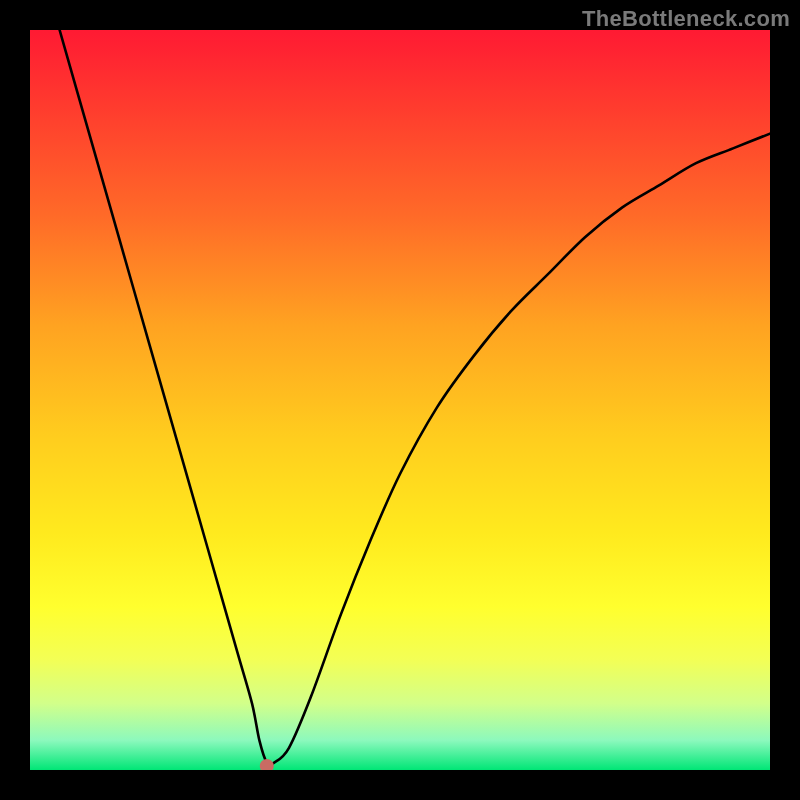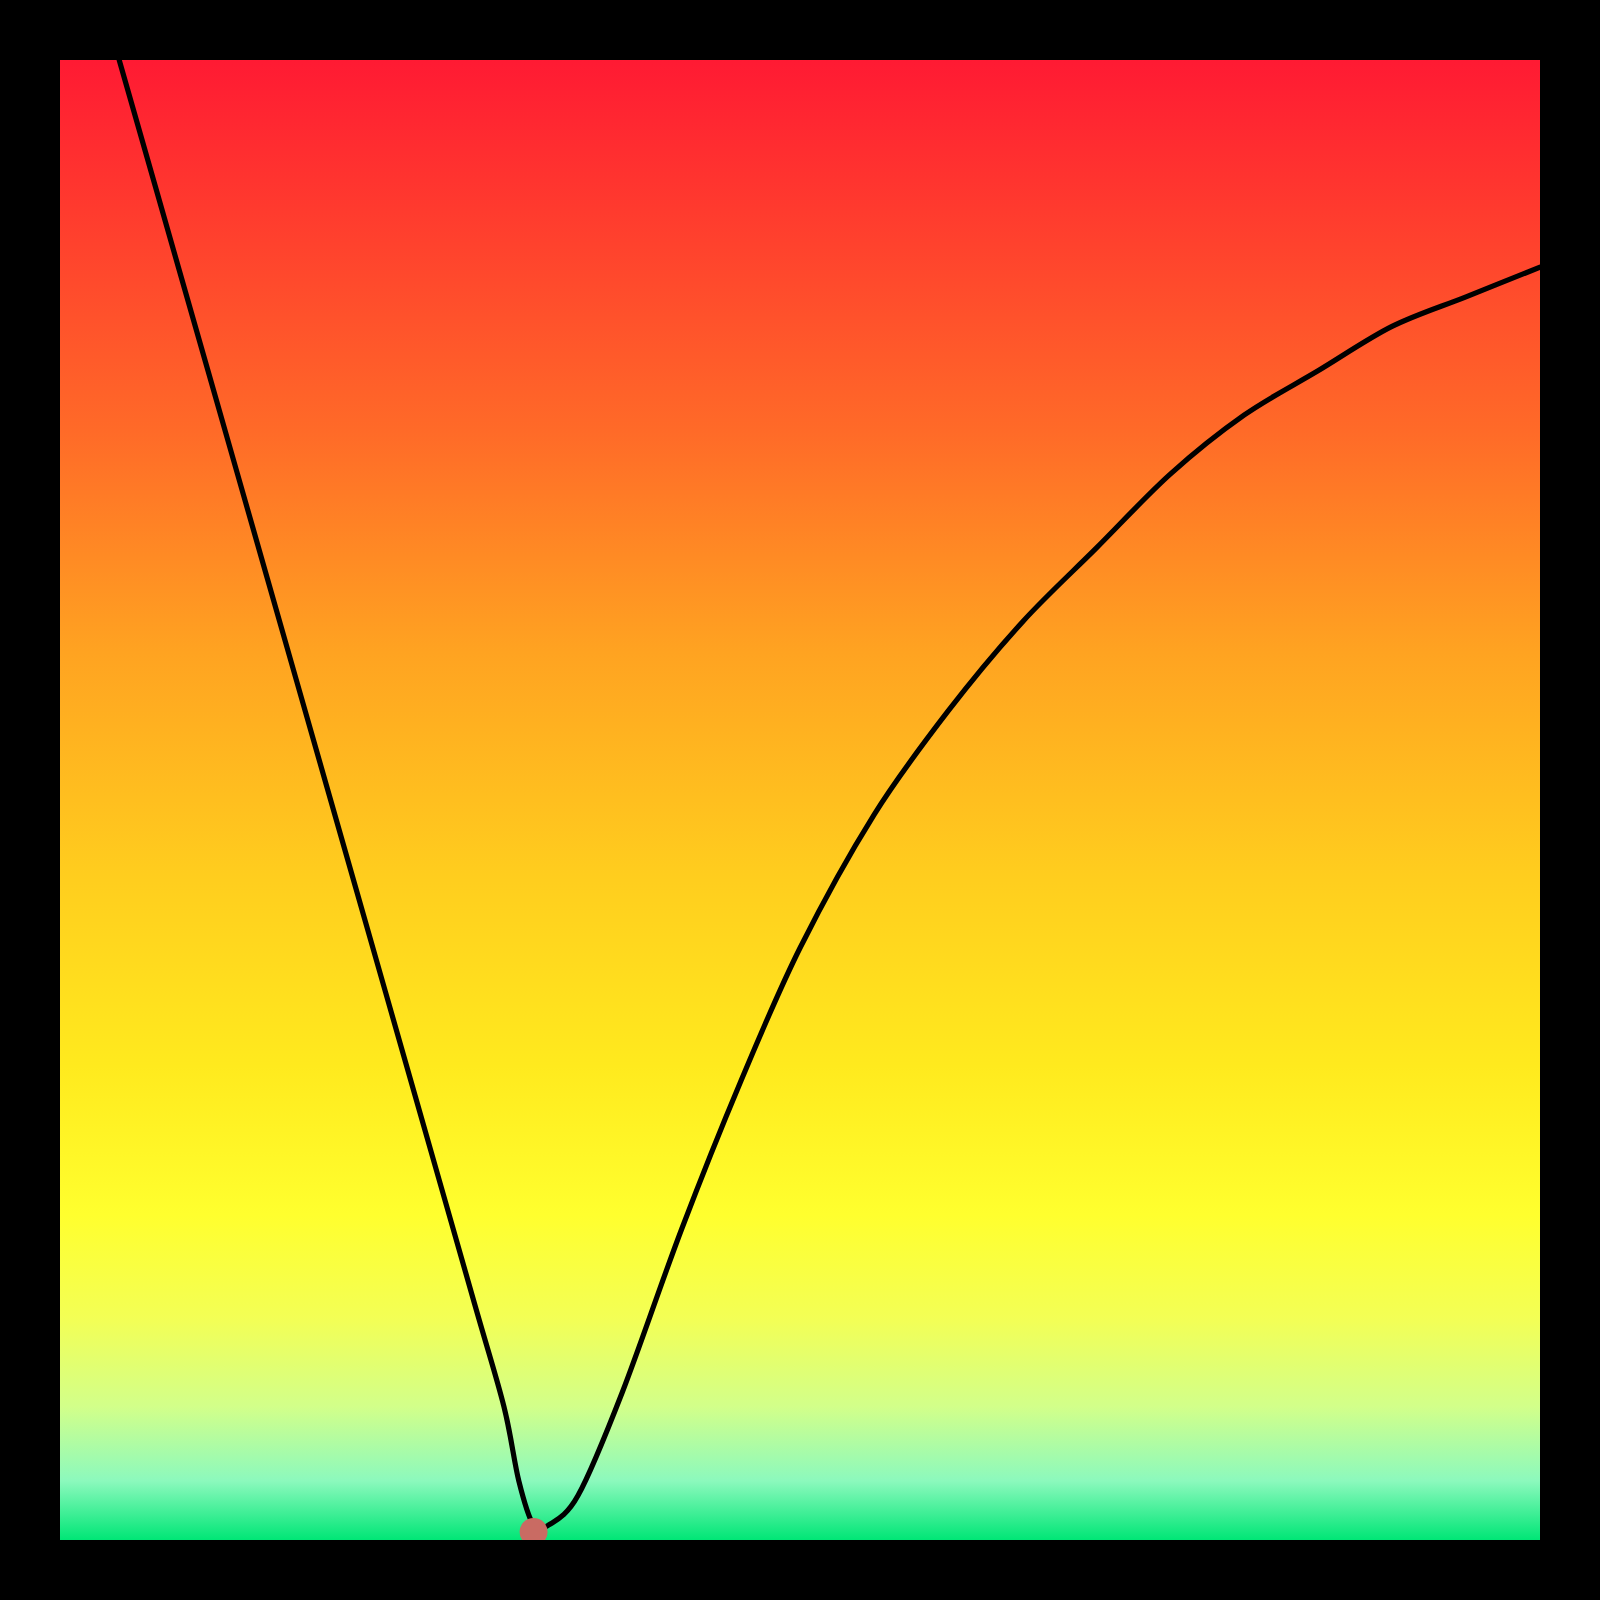--- a/index.html
+++ b/index.html
@@ -53,20 +53,21 @@
     left: 0;
     top: 0;
     width: 740px;
     height: 740px;
   }
 </style>
 </head>
 <body>
 
 <div class="frame">
+  <div class="watermark">TheBottleneck.com</div>
 
   <div class="plot-area">
     <svg class="curve-layer" viewBox="0 0 740 740" preserveAspectRatio="none">
       <path fill="none" stroke="#000" stroke-width="2.6" stroke-linejoin="round" stroke-linecap="round" d="M29.60,0.00 C34.34,16.58 49.73,70.45 59.20,103.60 C68.67,136.75 79.33,174.05 88.80,207.20 C98.27,240.35 108.93,277.65 118.40,310.80 C127.87,343.95 138.53,381.25 148.00,414.40 C157.47,447.55 168.13,484.85 177.60,518.00 C187.07,551.15 200.10,596.74 207.20,621.60 C214.30,646.46 218.45,659.19 222.00,673.40 C225.55,687.61 227.03,700.93 229.40,710.40 C231.77,719.87 234.43,729.05 236.80,732.60 C239.17,736.15 240.65,734.97 244.20,732.60 C247.75,730.23 253.08,728.46 259.00,717.80 C264.92,707.14 272.91,687.31 281.20,666.00 C289.49,644.69 301.33,609.46 310.80,584.60 C320.27,559.74 330.93,533.10 340.40,510.60 C349.87,488.10 359.34,465.31 370.00,444.00 C380.66,422.69 395.16,396.34 407.00,377.40 C418.84,358.46 432.16,340.99 444.00,325.60 C455.84,310.21 469.16,294.22 481.00,281.20 C492.84,268.18 506.16,256.04 518.00,244.20 C529.84,232.36 543.16,217.86 555.00,207.20 C566.84,196.54 580.16,185.89 592.00,177.60 C603.84,169.31 617.16,162.50 629.00,155.40 C640.84,148.30 654.16,139.12 666.00,133.20 C677.84,127.28 691.16,123.14 703.00,118.40 C714.84,113.66 734.08,105.97 740.00,103.60"></path>
       <circle r="7" fill="#c96b63" cx="236.80" cy="736.00"></circle>
     </svg>
   </div>
 </div>
 
 </body></html>

